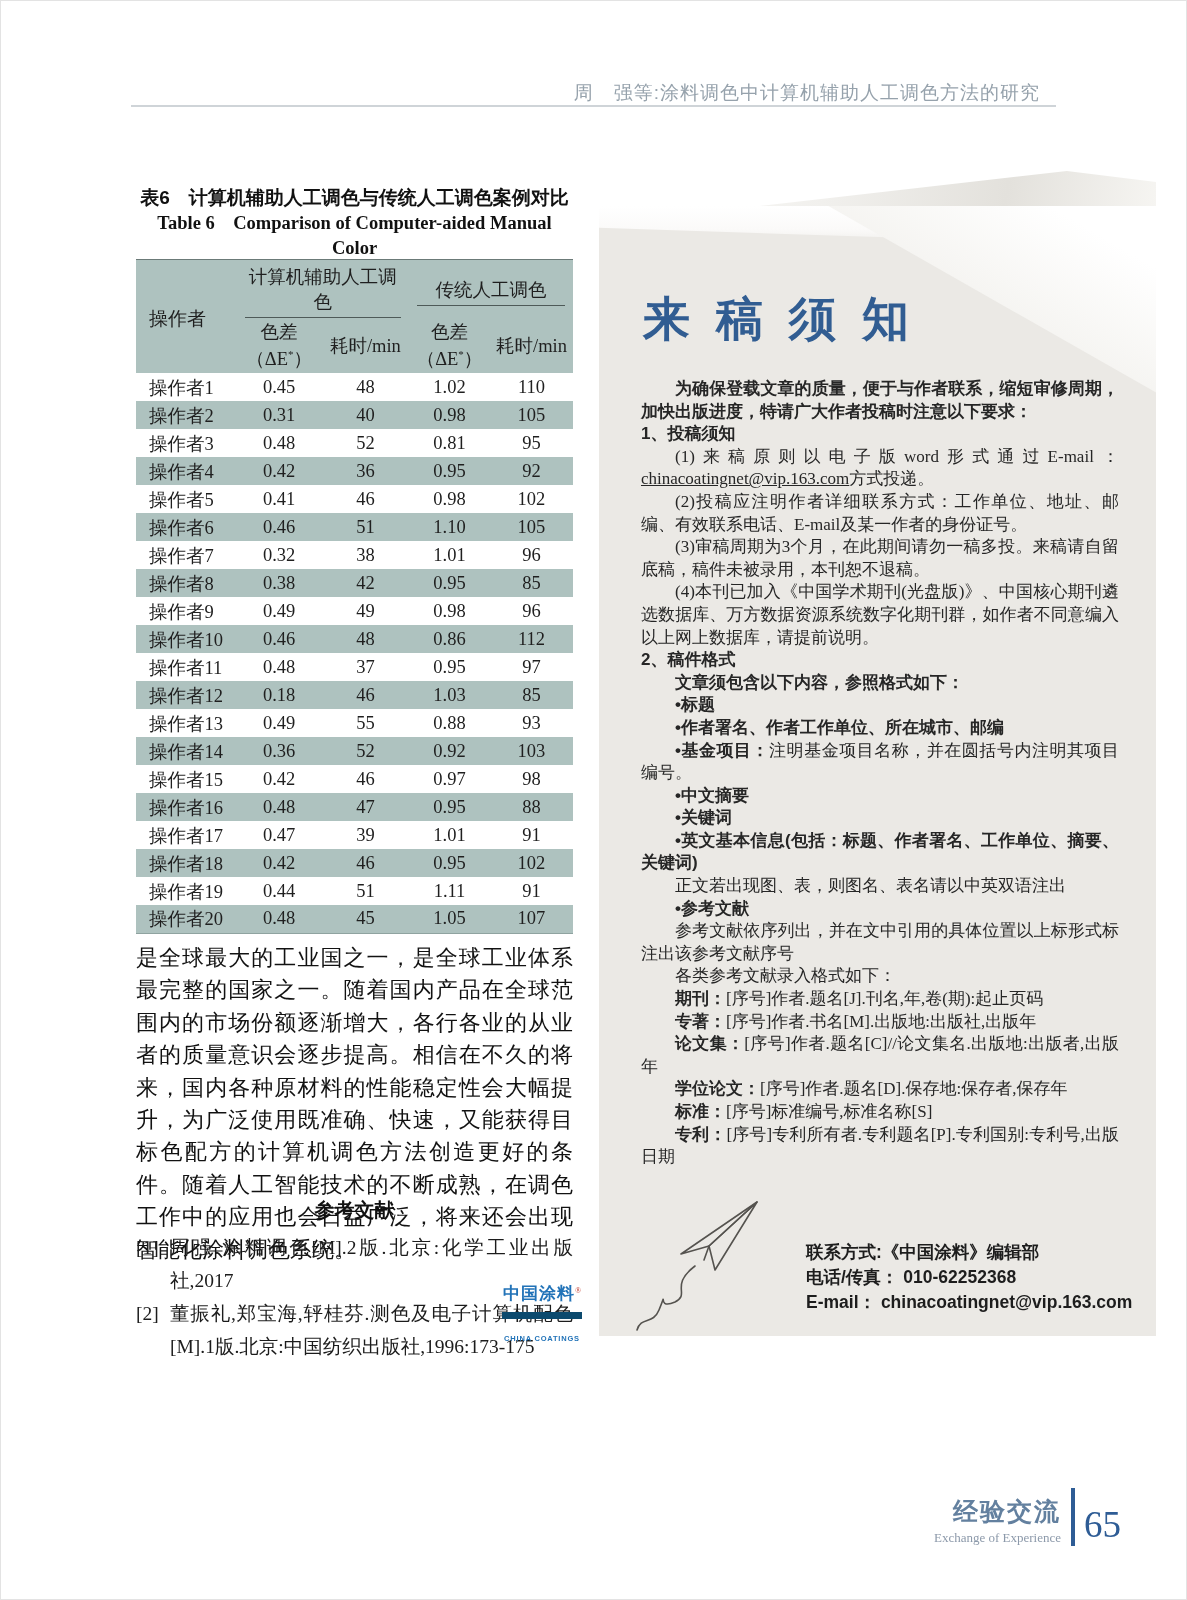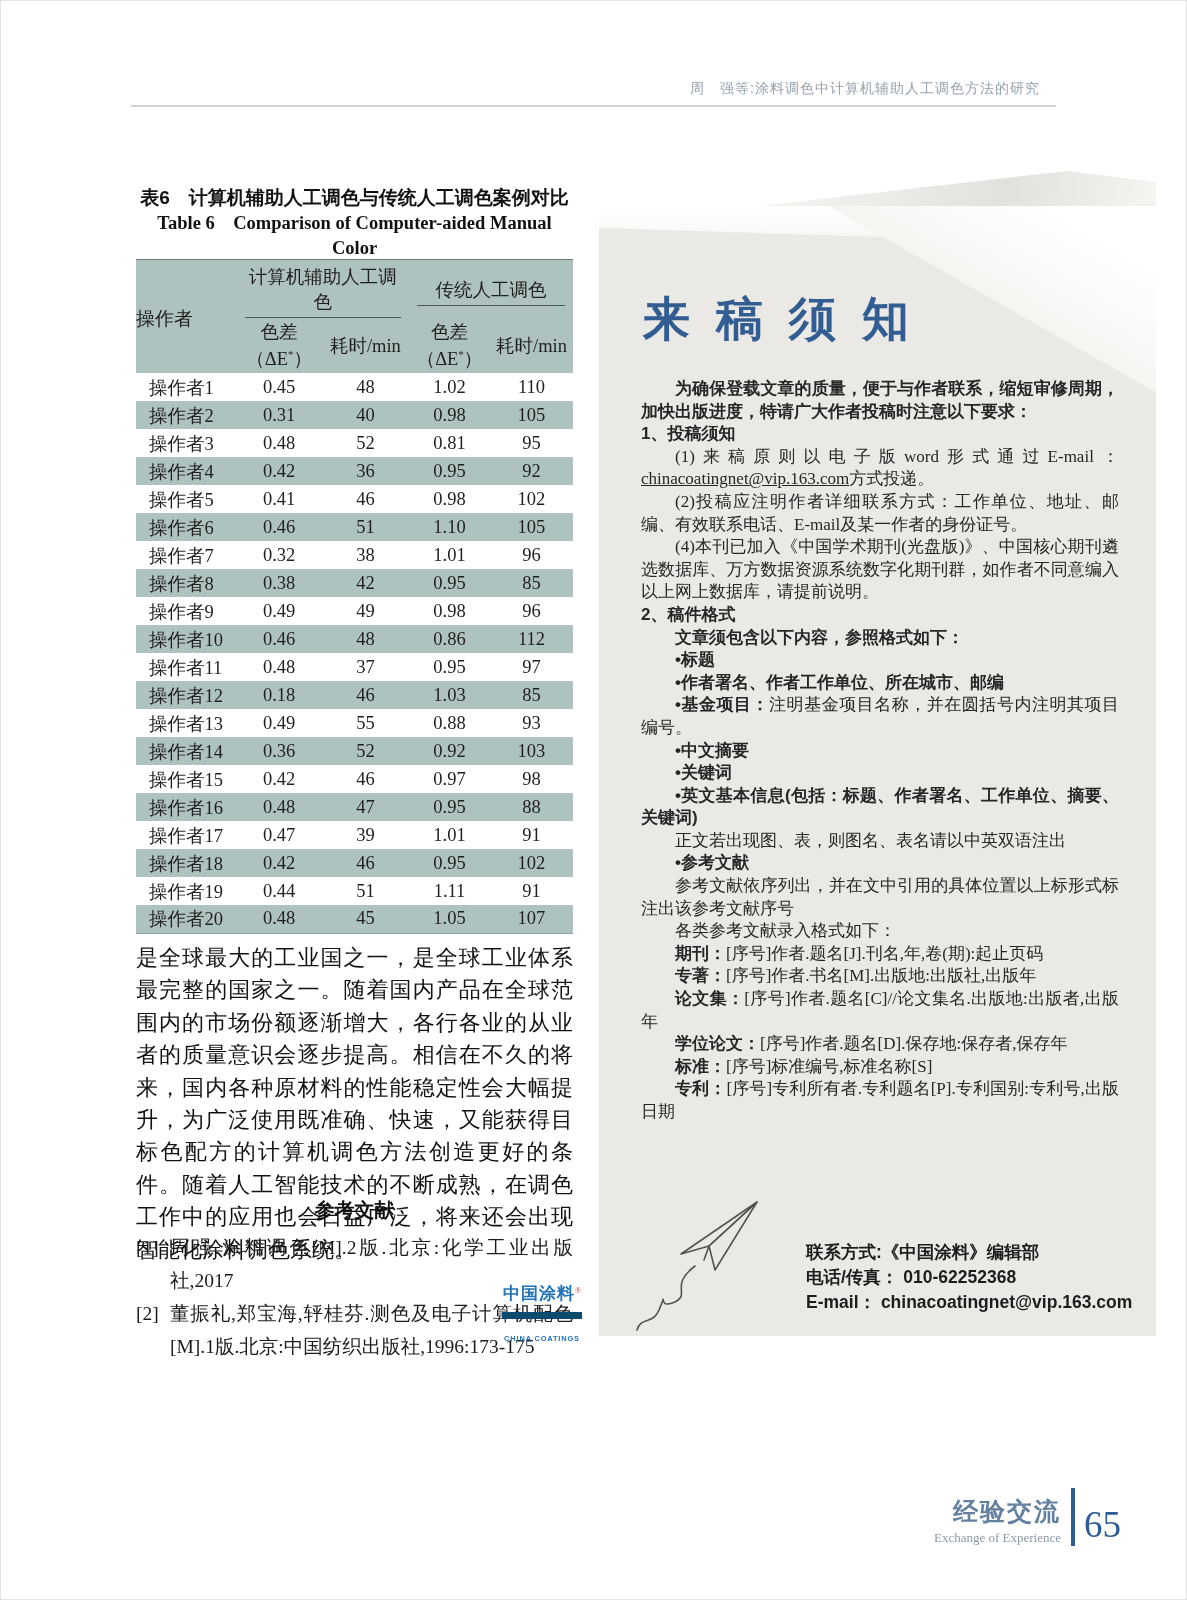--- a/index.html
+++ b/index.html
@@ -5,21 +5,21 @@
   * { margin:0; padding:0; box-sizing:border-box; }
   html,body { background:#fff; }
   .page {
     position:relative; width:1187px; height:1600px; margin:0 auto;
     background:#ffffff; border:1px solid #e3e3e3; overflow:hidden;
     font-family:"Liberation Serif","DejaVu Serif",serif; color:#1c1c1c;
   }
   
   .running-head {
     position:absolute; top:79px; right:146px;
-    font-size:14px; letter-spacing:1px; color:#96a2ac;
+    font-size:19px; letter-spacing:1px; color:#96a2ac;
     font-family:"Liberation Sans","DejaVu Sans",sans-serif;
   }
   .head-rule { position:absolute; top:104px; left:130px; right:130px; height:1.5px; background:#cfd4d8; }
 
   
   .tbl-title-zh {
     position:absolute; left:135px; top:184px; width:437px; text-align:center;
     font-size:19px; font-weight:bold; color:#111;
     font-family:"Liberation Sans","DejaVu Sans",sans-serif;
   }
@@ -32,21 +32,21 @@
   
   table.color-table {
     position:absolute; left:135px; top:258px; width:437px;
     border-collapse:collapse; table-layout:fixed;
     font-size:18.5px; color:#1f1f1f; border-top:1.5px solid #6b7a78; border-bottom:1.5px solid #8fa3a0;
   }
   .color-table col.c1 { width:23%; } .color-table col.c2 { width:19.5%; }
   .color-table col.c3 { width:20%; } .color-table col.c4 { width:18.5%; }
   .color-table col.c5 { width:19%; }
   .color-table th { background:#aec2bf; font-weight:normal; }
-  .color-table th.op-h { text-align:left; font-size:19px; }
+  .color-table th.op-h { text-align:left; padding-left:13px; font-size:19px; }
   .color-table .grp-row th { height:27px; padding-top:4px; }
   .color-table .grp span { display:block; margin:0 8px; padding-bottom:3px; border-bottom:1px solid #4e5a58; text-align:center; }
   .color-table .sub-row th { height:55px; text-align:center; line-height:22px; vertical-align:middle; }
   .color-table sup { font-size:11px; }
   .color-table td { height:28px; text-align:center; }
   .color-table td.op { text-align:left; padding-left:13px; }
   .color-table tr.shade td { background:#aec2bf; }
 
   
   .body-par {
@@ -334,20 +334,21 @@
 
   <div class="notice-panel">
     <div class="fold-band"></div>
     <div class="fold-flap"></div>
     <div class="notice-title">来稿须知</div>
     <div class="notice-lines">
         <div class="n-line n-lead"><span class="seg-b">为确保登载文章的质量，便于与作者联系，缩短审修周期，加快出版进度，特请广大作者投稿时注意以下要求：</span></div>
         <div class="n-line n-h"><span class="seg-b">1、投稿须知</span></div>
         <div class="n-line n-p"><span>(1)来稿原则以电子版word形式通过E-mail：</span><span class="seg-u">chinacoatingnet@vip.163.com</span><span>方式投递。</span></div>
         <div class="n-line n-p"><span>(2)投稿应注明作者详细联系方式：工作单位、地址、邮编、有效联系电话、E-mail及某一作者的身份证号。</span></div>
+        <div class="n-line n-p"><span>(3)审稿周期为3个月，在此期间请勿一稿多投。来稿请自留底稿，稿件未被录用，本刊恕不退稿。</span></div>
         <div class="n-line n-p"><span>(4)本刊已加入《中国学术期刊(光盘版)》、中国核心期刊遴选数据库、万方数据资源系统数字化期刊群，如作者不同意编入以上网上数据库，请提前说明。</span></div>
         <div class="n-line n-h"><span class="seg-b">2、稿件格式</span></div>
         <div class="n-line n-p"><span class="seg-b">文章须包含以下内容，参照格式如下：</span></div>
         <div class="n-line n-p"><span class="seg-b">•标题</span></div>
         <div class="n-line n-p"><span class="seg-b">•作者署名、作者工作单位、所在城市、邮编</span></div>
         <div class="n-line n-p"><span class="seg-b">•基金项目：</span><span>注明基金项目名称，并在圆括号内注明其项目编号。</span></div>
         <div class="n-line n-p"><span class="seg-b">•中文摘要</span></div>
         <div class="n-line n-p"><span class="seg-b">•关键词</span></div>
         <div class="n-line n-p"><span class="seg-b">•英文基本信息(包括：标题、作者署名、工作单位、摘要、关键词)</span></div>
         <div class="n-line n-p"><span>正文若出现图、表，则图名、表名请以中英双语注出</span></div>

